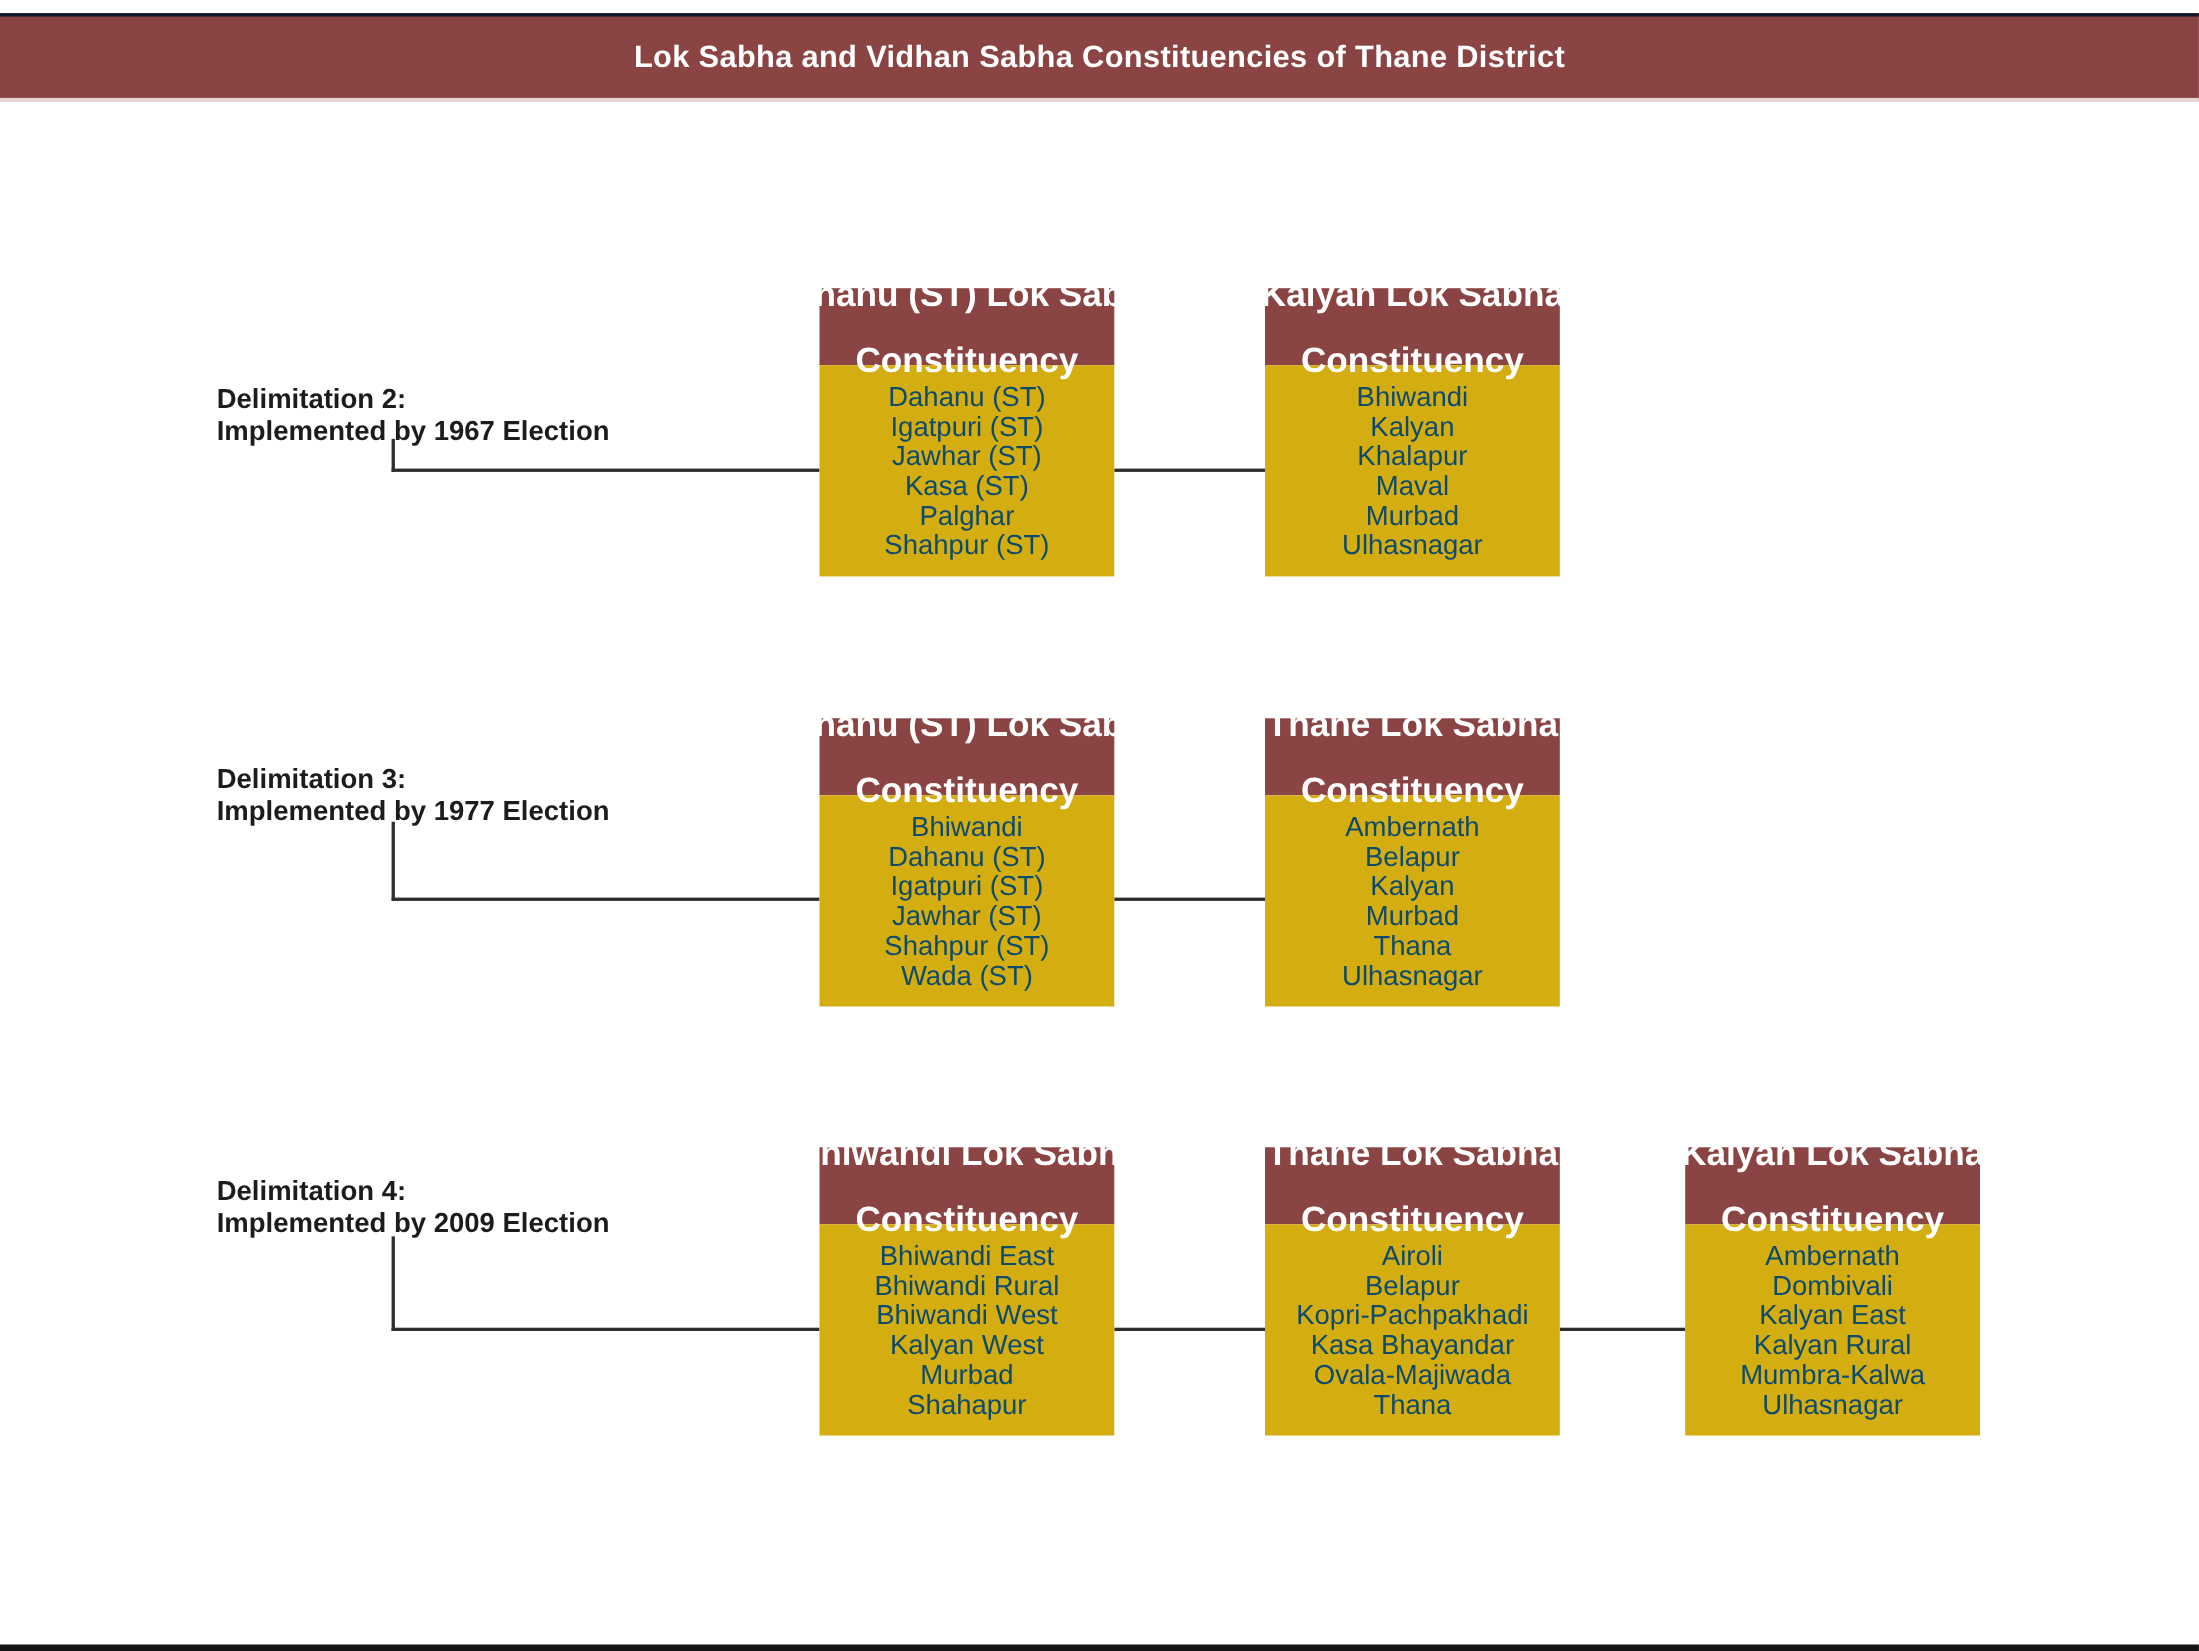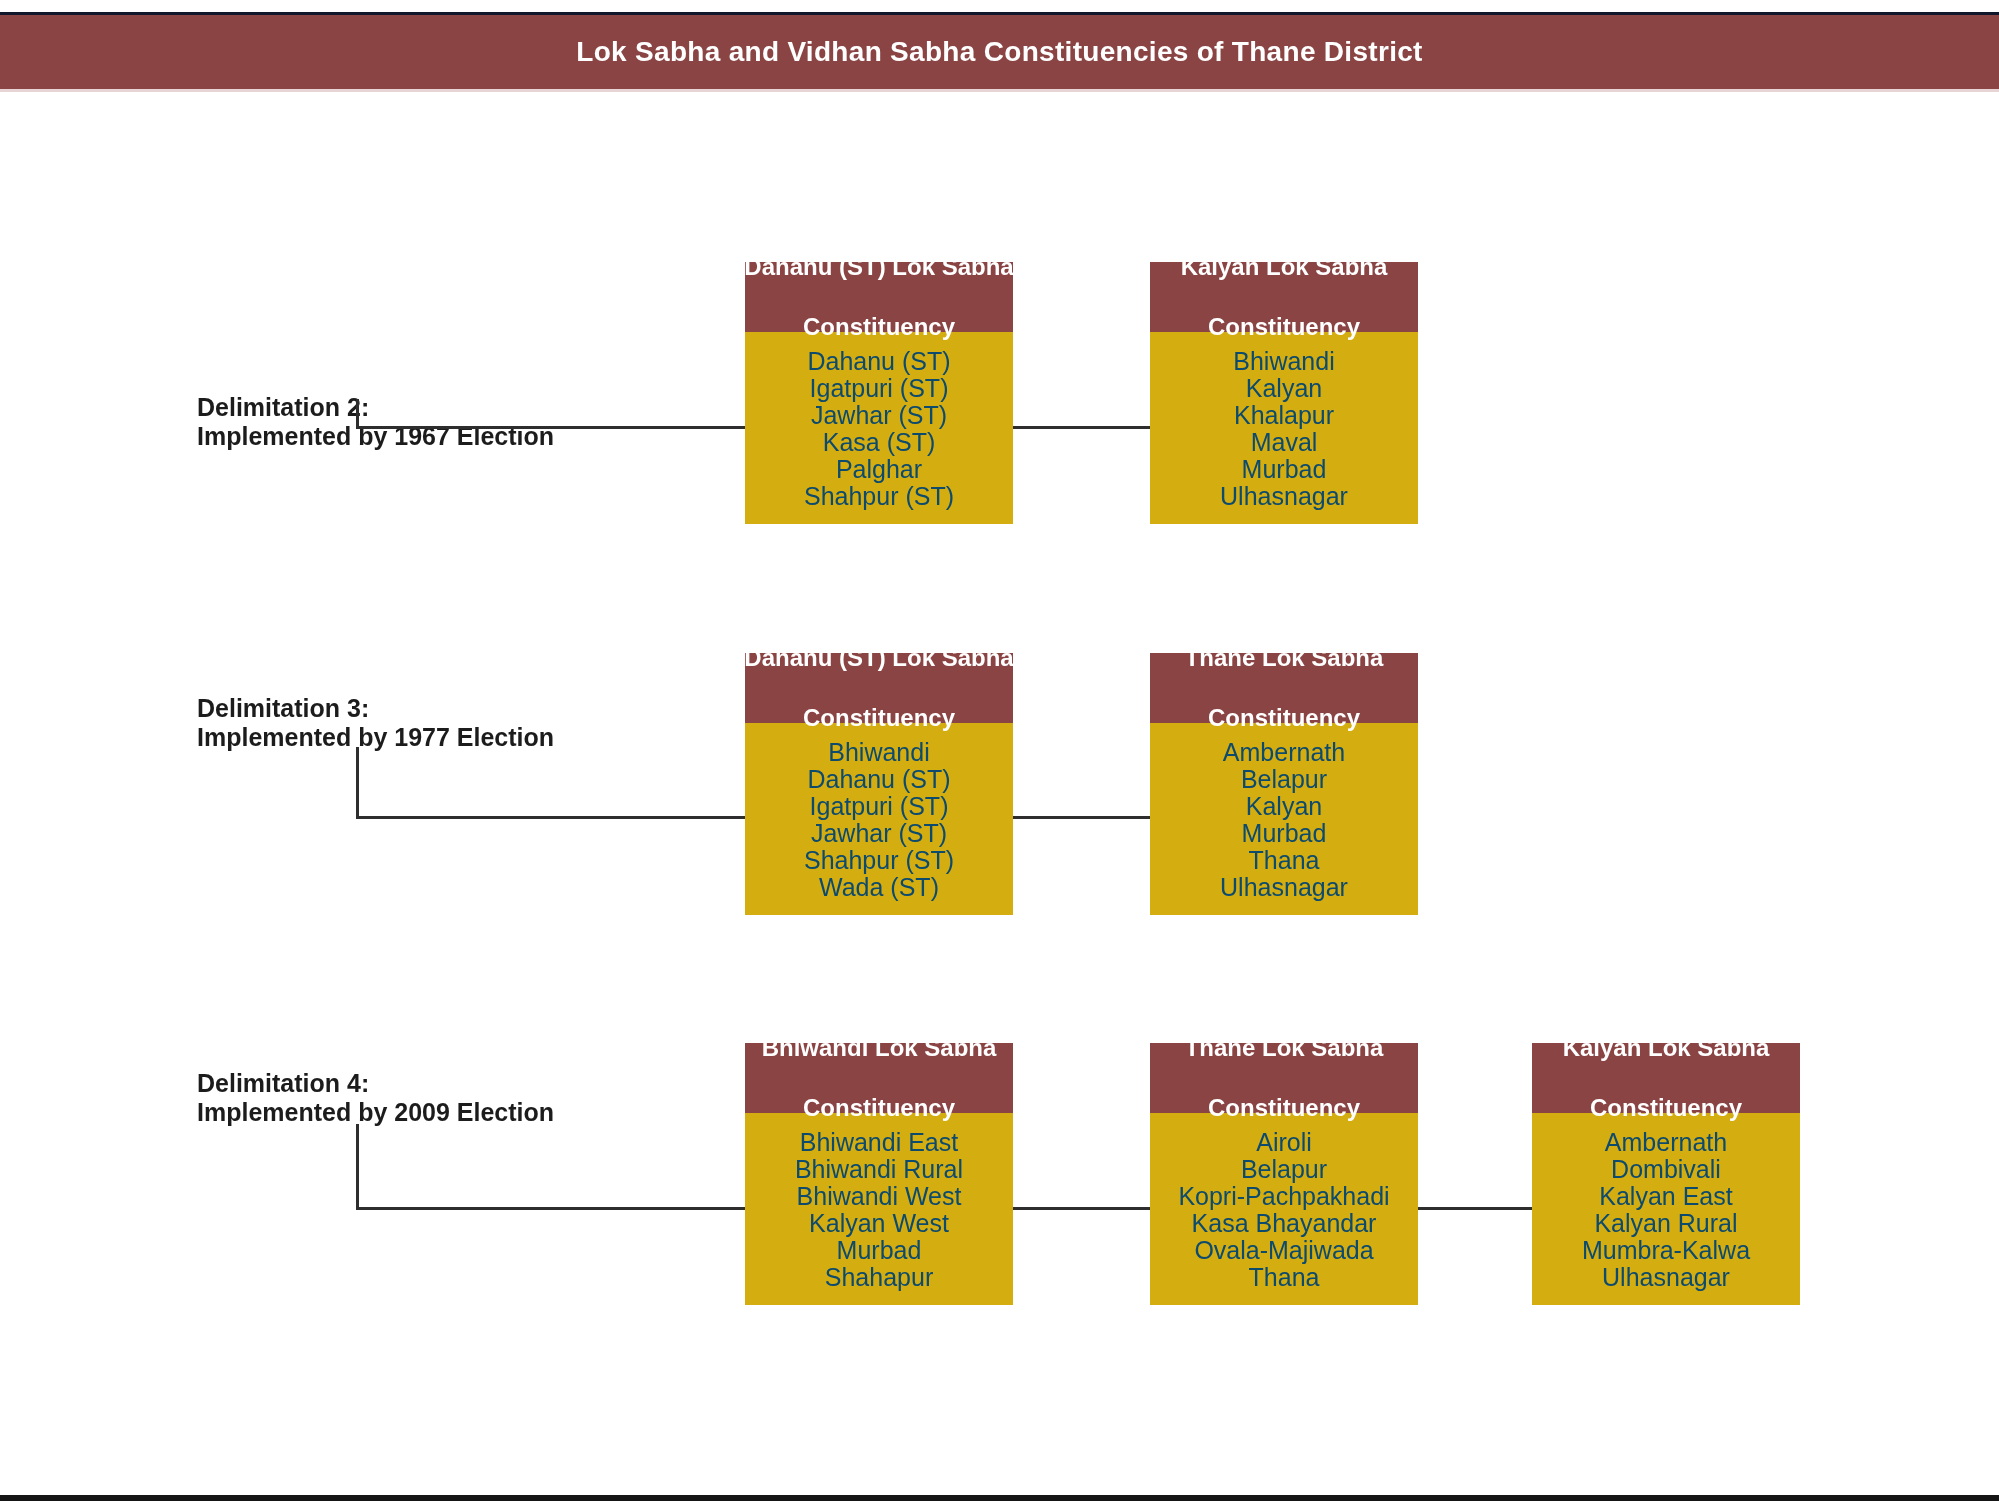--- a/index.html
+++ b/index.html
@@ -16,21 +16,21 @@
     display:flex; align-items:center; justify-content:center;
   }
   .banner-title { color:#ffffff; font-size:28px; font-weight:bold; letter-spacing:0.3px; }
   .row-label {
     position:absolute; font-size:25px; font-weight:bold; color:#1c1c1c; line-height:29px;
     white-space:nowrap;
   }
   .box { position:absolute; width:268px; }
   .box-header {
     background:var(--maroon); color:#ffffff; font-weight:bold;
-    font-size:24px; line-height:28px; height:70px;
+    font-size:32px; line-height:28px; height:70px;
     display:flex; flex-direction:column; align-items:center; justify-content:center;
     text-align:center; box-sizing:border-box;gap:32px;
   }
   .box-header span { white-space:nowrap; }
   .box-body {
     background:var(--yellow); height:192px; box-sizing:border-box;
     padding-top:16px; text-align:center;
     color:#0c4a6e; font-size:25px; line-height:27px;
   }
   .h-line { position:absolute; height:3px; background:var(--line); }
@@ -39,21 +39,21 @@
 </style>
 </head>
 <body>
 
 <div class="canvas" style="--maroon: #8b4444; --yellow: #d4ad10; --line: #2e2e2e;">
 
   <div class="banner">
     <div class="banner-title">Lok Sabha and Vidhan Sabha Constituencies of Thane District</div>
   </div>
 
-  <div class="row-label" style="left:197px; top:349px;margin-top:44px;">
+  <div class="row-label" style="left:197px; top:349px;">
     <div>Delimitation 2:</div>
     <div>Implemented by 1967 Election</div>
   </div>
   <div class="v-line" style="left:356px; top:399px; height:30px;"></div>
   <div class="h-line" style="left:356px; top:426px; width:389px;"></div>
   <div class="h-line" style="left:1013px; top:426px; width:137px;"></div>
 
   <div class="box" style="left:745px; top:262px;">
     <div class="box-header">
       <span>Dahanu (ST) Lok Sabha</span>

